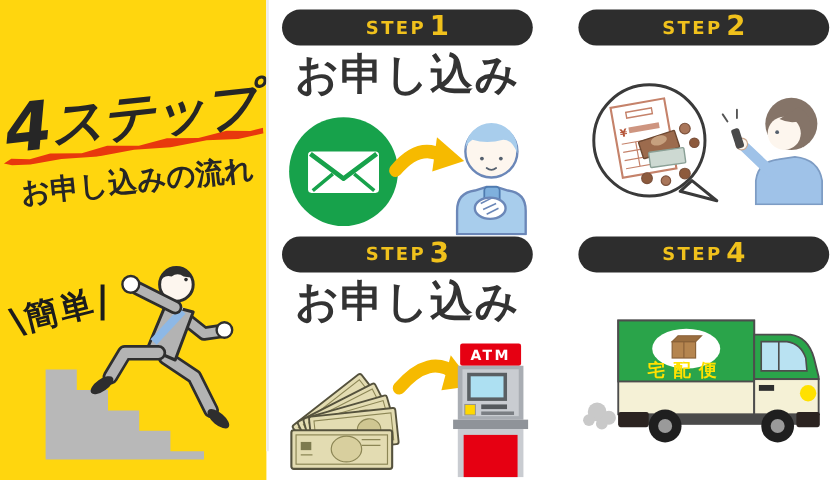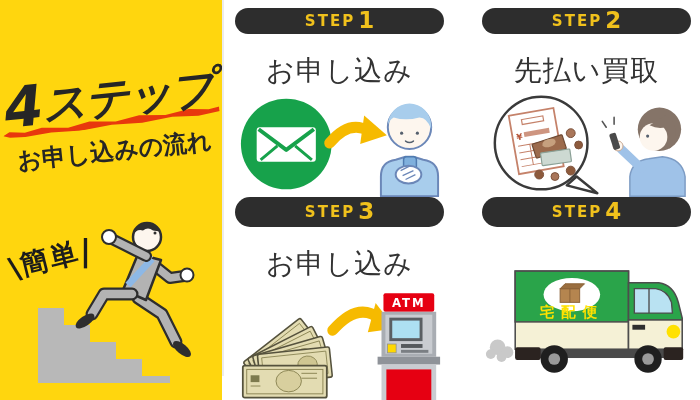--- a/index.html
+++ b/index.html
@@ -21,21 +21,21 @@
   .runner-svg{position:absolute;left:0;bottom:4px;}
 
   
   .steps-grid{position:absolute;left:222px;top:0;width:478px;height:376px;background:#fff;
     display:grid;grid-template-columns:1fr 1fr;grid-template-rows:189px 1fr;column-gap:38px;
     padding:8px 9px 20px 11px;border-left:2px solid #ececec;}
   .step-cell{display:flex;flex-direction:column;align-items:center;min-width:0;}
   .step-pill{width:100%;height:30px;background:#2d2d2d;border-radius:16px;display:flex;align-items:center;justify-content:center;gap:3px;}
   .step-pill .step-word{color:#f0c11c;font-size:15px;font-weight:800;letter-spacing:2px;line-height:1;}
   .step-pill .step-num{color:#f0c11c;font-size:23px;font-weight:800;line-height:1;margin-top:-2px;}
-  .step-heading{font-size:28px;font-weight:400;color:#333;margin:18px 0 1px;letter-spacing:1px;white-space:nowrap;}
+  .step-heading{font-size:36px;font-weight:700;color:#333;margin:0 0 1px;letter-spacing:1px;white-space:nowrap;}
   .illus{flex:1;width:100%;display:flex;align-items:center;justify-content:center;}
 </style>
 </head>
 <body>
 
 <div class="stage">
 
   <div class="left-panel">
     <div class="title-block">
       <div class="title-line1"><span class="big-num">4</span><span>ステップ</span></div>
@@ -127,21 +127,20 @@
           </g>
         </svg>
       </div>
     </div>
 
     <div class="step-cell">
       <div class="step-pill">
         <span class="step-word">STEP</span>
         <span class="step-num">2</span>
       </div>
-      <div class="step-heading">先払い買取</div>
       <div class="illus">
         <svg width="212" height="106" viewBox="0 0 212 106">
 
           <g>
             <path d="M150,106 v-20 q2,-16 19,-18 l14,-2 q20,2 23,20 v20 z" fill="#9fc2e8" stroke="#7d9cc4" stroke-width="1.5"></path>
             <path d="M162,78 L141,58" stroke="#9fc2e8" stroke-width="9" stroke-linecap="round"></path>
             <circle cx="138" cy="55" r="5" fill="#fdf6ee" stroke="#c9a88f" stroke-width="1"></circle>
             <rect x="131" y="42" width="7" height="17" rx="2" fill="#4a4a4a" transform="rotate(-18 134 50)"></rect>
             <path d="M126,36 l-4,-6 M134,33 l0,-7" stroke="#555" stroke-width="1.6" stroke-linecap="round"></path>
             <circle cx="180" cy="38" r="22" fill="#857468"></circle>

